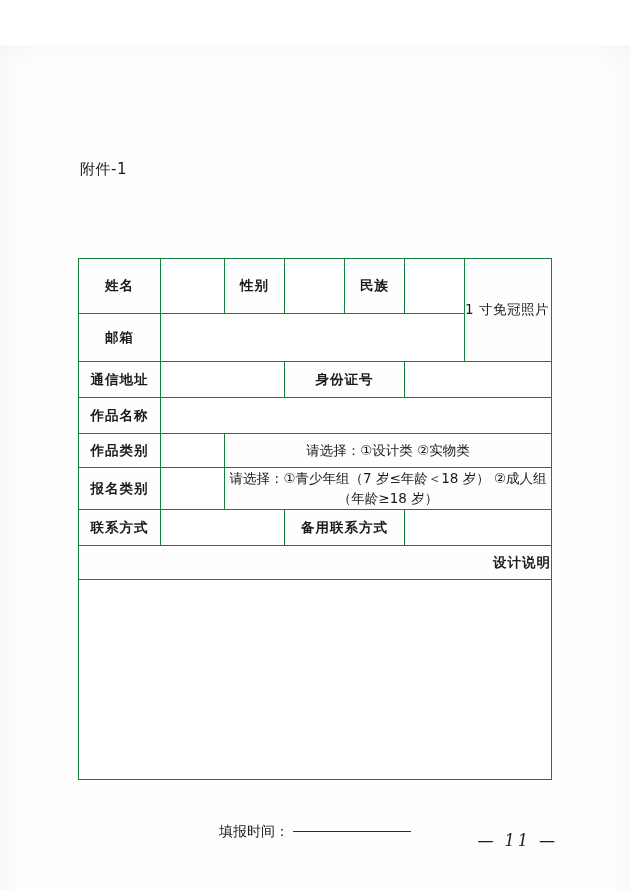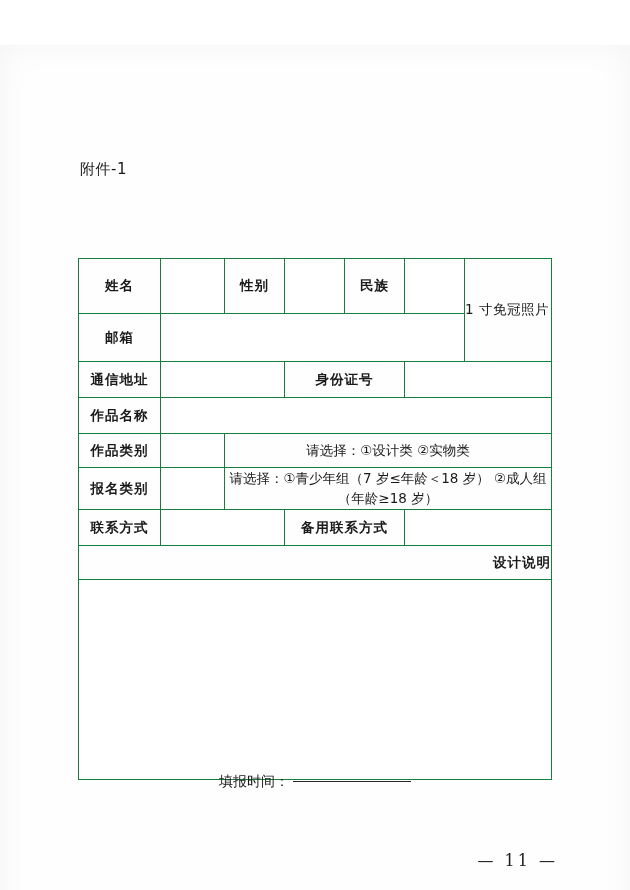--- a/index.html
+++ b/index.html
@@ -94,40 +94,41 @@
     font-weight: bold;
     font-size: 15px;
     letter-spacing: 1px;
     font-family: "DejaVu Sans", sans-serif;
   }
   .fill-area { background: #ffffff; }
 
   .footer-fill {
     position: absolute;
     left: 0;
-    top: 728px;
+    top: 778px;
     width: 630px;
     text-align: center;
     font-size: 14px;
     font-family: "DejaVu Sans", sans-serif;
   }
   .footer-fill .rule {
     display: inline-block;
     width: 118px;
     border-bottom: 1.5px solid #2b2b2b;
     margin-left: 4px;
     transform: translateY(-4px);
   }
   .page-number {
     position: absolute;
     right: 72px;
-    top: 806px;
+    top: 786px;
     font-size: 16px;
     font-family: "DejaVu Serif", serif;
     letter-spacing: 3px;
+    font-style: italic;
   }
   .scan-edge {
     position: absolute;
     left: 0; top: 0;
     width: 630px; height: 890px;
     pointer-events: none;
     box-shadow: inset 0 0 34px rgba(0,0,0,0.045);
   }
 </style>
 </head>

